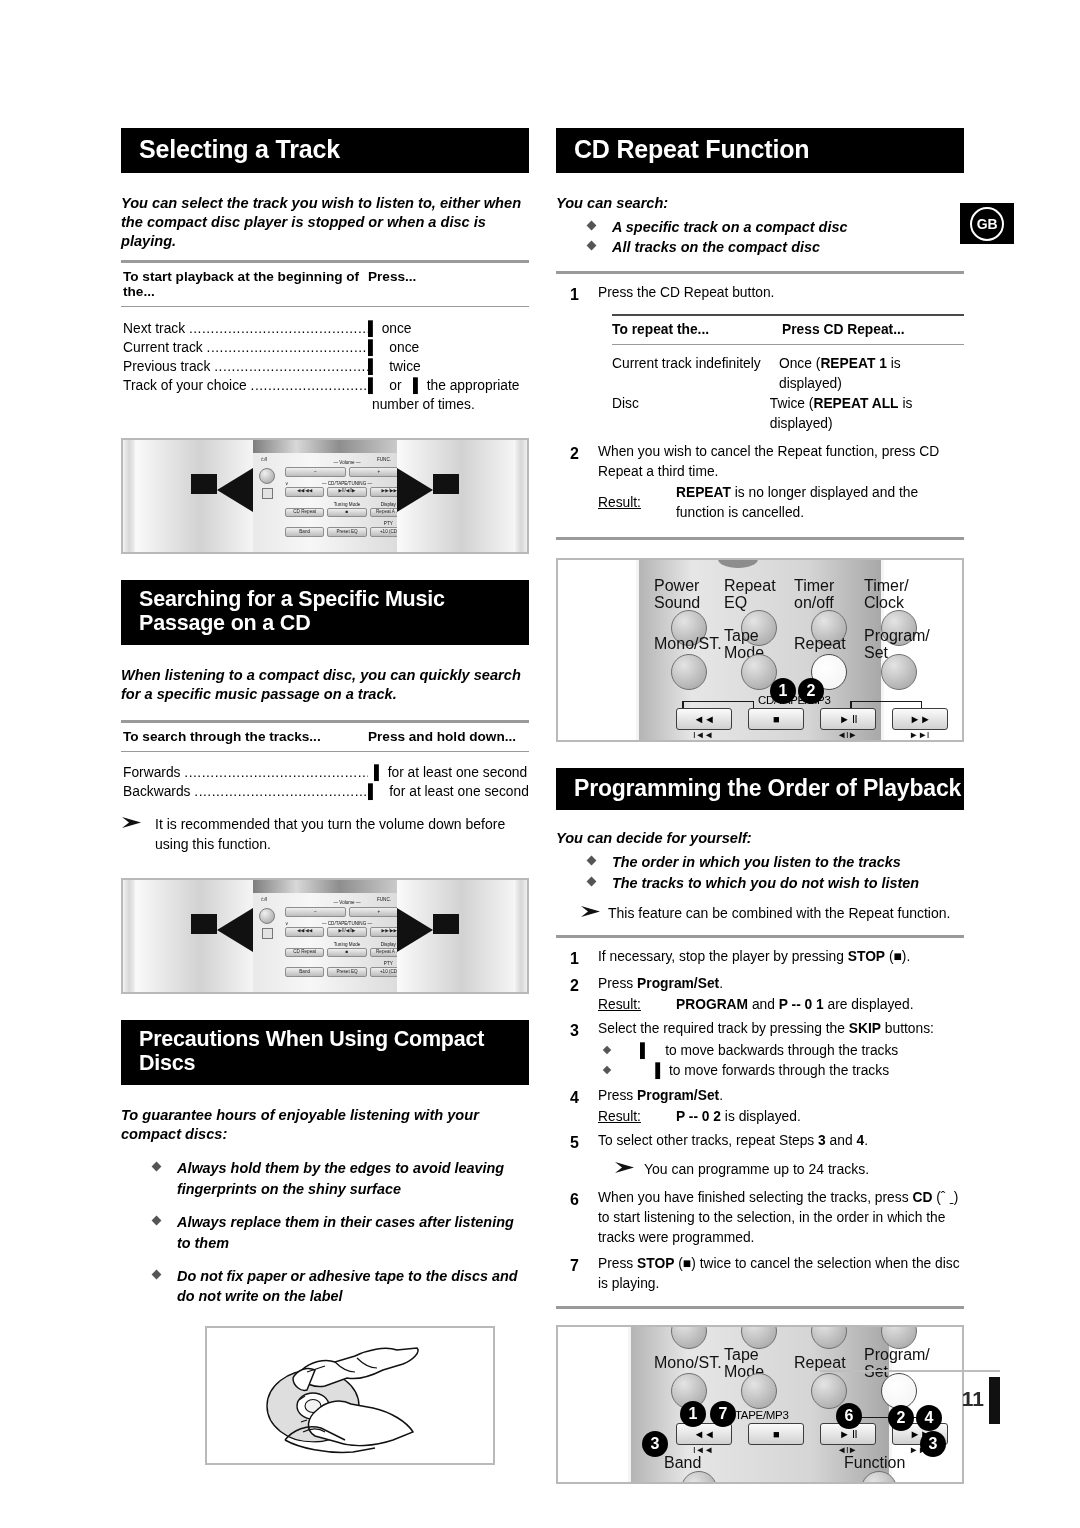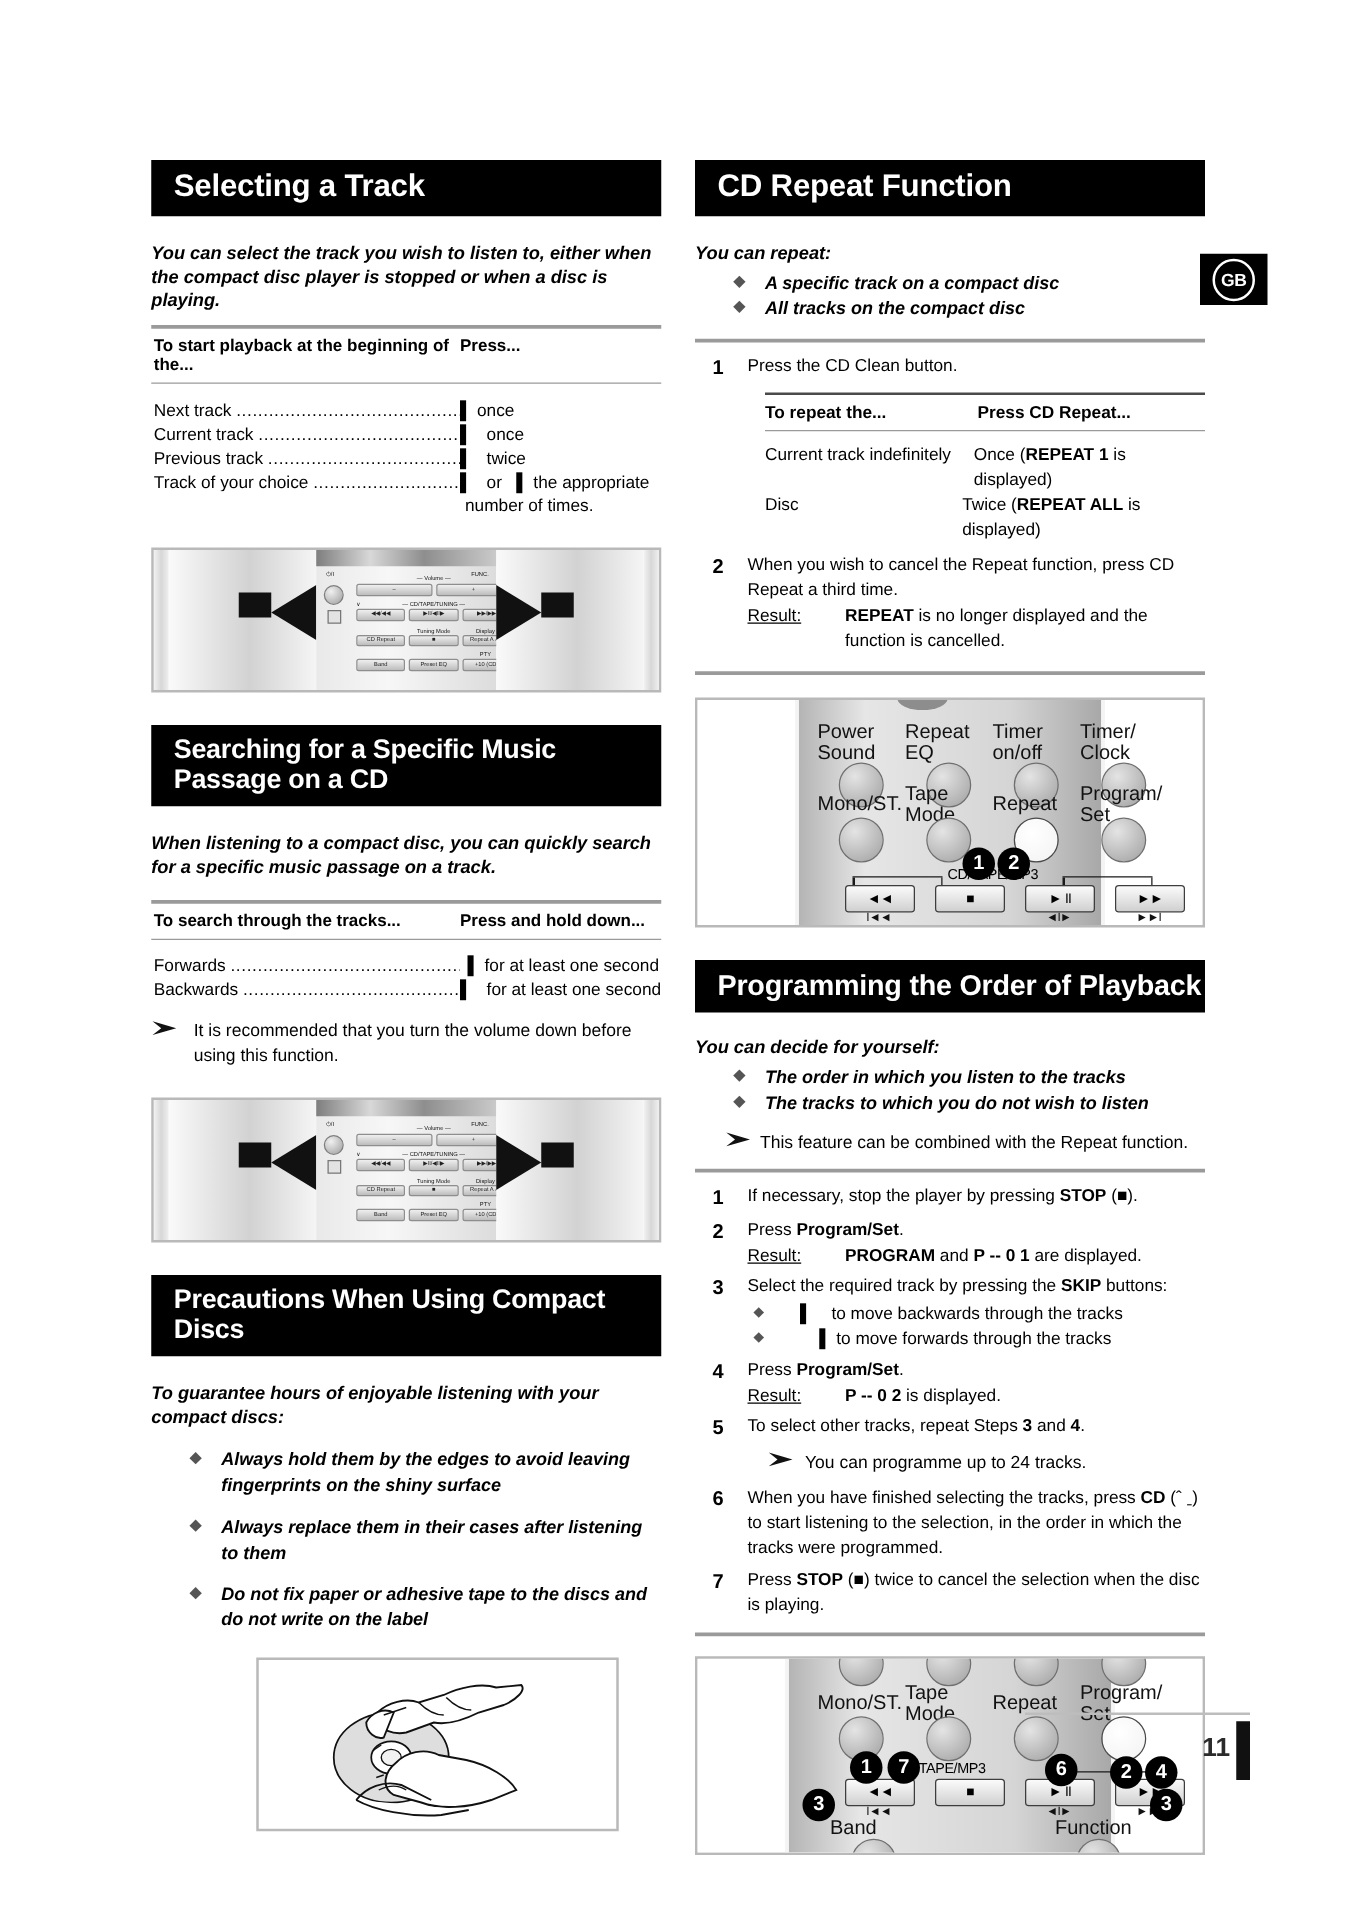--- a/index.html
+++ b/index.html
@@ -81,21 +81,21 @@
   }
   .note .arrow { width:34px; flex:none; padding-top:1px; }
   .note .arrow svg { display:block; }
   .note .ntxt { flex:1; }
 
   
   .steps { margin-top:4px; }
   .step { display:flex; font-size:13.8px; line-height:1.45; padding:5px 0 2px 0; }
   .step .num { width:42px; flex:none; font-weight:bold; font-size:16px; padding-left:14px; box-sizing:border-box;}
   .step .body { flex:1; }
-  .result { display:flex; margin-top:1px; }
+  .result { display:flex; margin-top:1px;align-items:center; }
   .result .rlab { width:78px; flex:none; text-decoration:underline; }
   .result .rtxt { flex:1; }
   b.bk { font-weight:bold; }
 
   .sub-tbl { margin:6px 0 0 0; }
   .sub-tbl .thead2 { display:flex; font-weight:bold; font-size:13.8px; padding:6px 0 7px 0; }
   .sub-tbl .thead2 .c1 { width:170px; }
   .sub-tbl .trow2 { display:flex; font-size:13.8px; line-height:1.45; }
   .sub-tbl .trow2 .c1 { width:170px; }
 
@@ -434,33 +434,33 @@
         <path d="M96 104 C104 100, 112 100, 118 104" fill="none" stroke="#111" stroke-width="1.1"></path>
         <path d="M92 72 L98 68 M94 94 L100 92" fill="none" stroke="#111" stroke-width="1.1"></path>
       </svg>
     </div>
   </div>
 
   <div class="col-right">
 
     <div class="sec-head h1">CD Repeat Function</div>
 
-    <p class="lead" style="margin-top:22px;">You can repeat:</p>
+    <p class="lead" style="margin-top:22px;">You can search:</p>
 
     <ul class="diam tight">
       <li><span class="dia"></span><span>A specific track on a compact disc</span></li>
       <li><span class="dia"></span><span>All tracks on the compact disc</span></li>
     </ul>
 
     <div class="rule-thick" style="margin-top:13px;"></div>
 
     <div class="steps">
       <div class="step">
         <div class="num">1</div>
-        <div class="body">Press the CD Clean button.</div>
+        <div class="body">Press the CD Repeat button.</div>
       </div>
 
       <div style="margin-left:56px;" class="sub-tbl">
         <div class="rule-dark"></div>
         <div class="thead2">
           <div class="c1">To repeat the...</div>
           <div class="c2">Press CD Repeat...</div>
         </div>
         <div class="rule-thin"></div>
         <div style="height:9px"></div>

